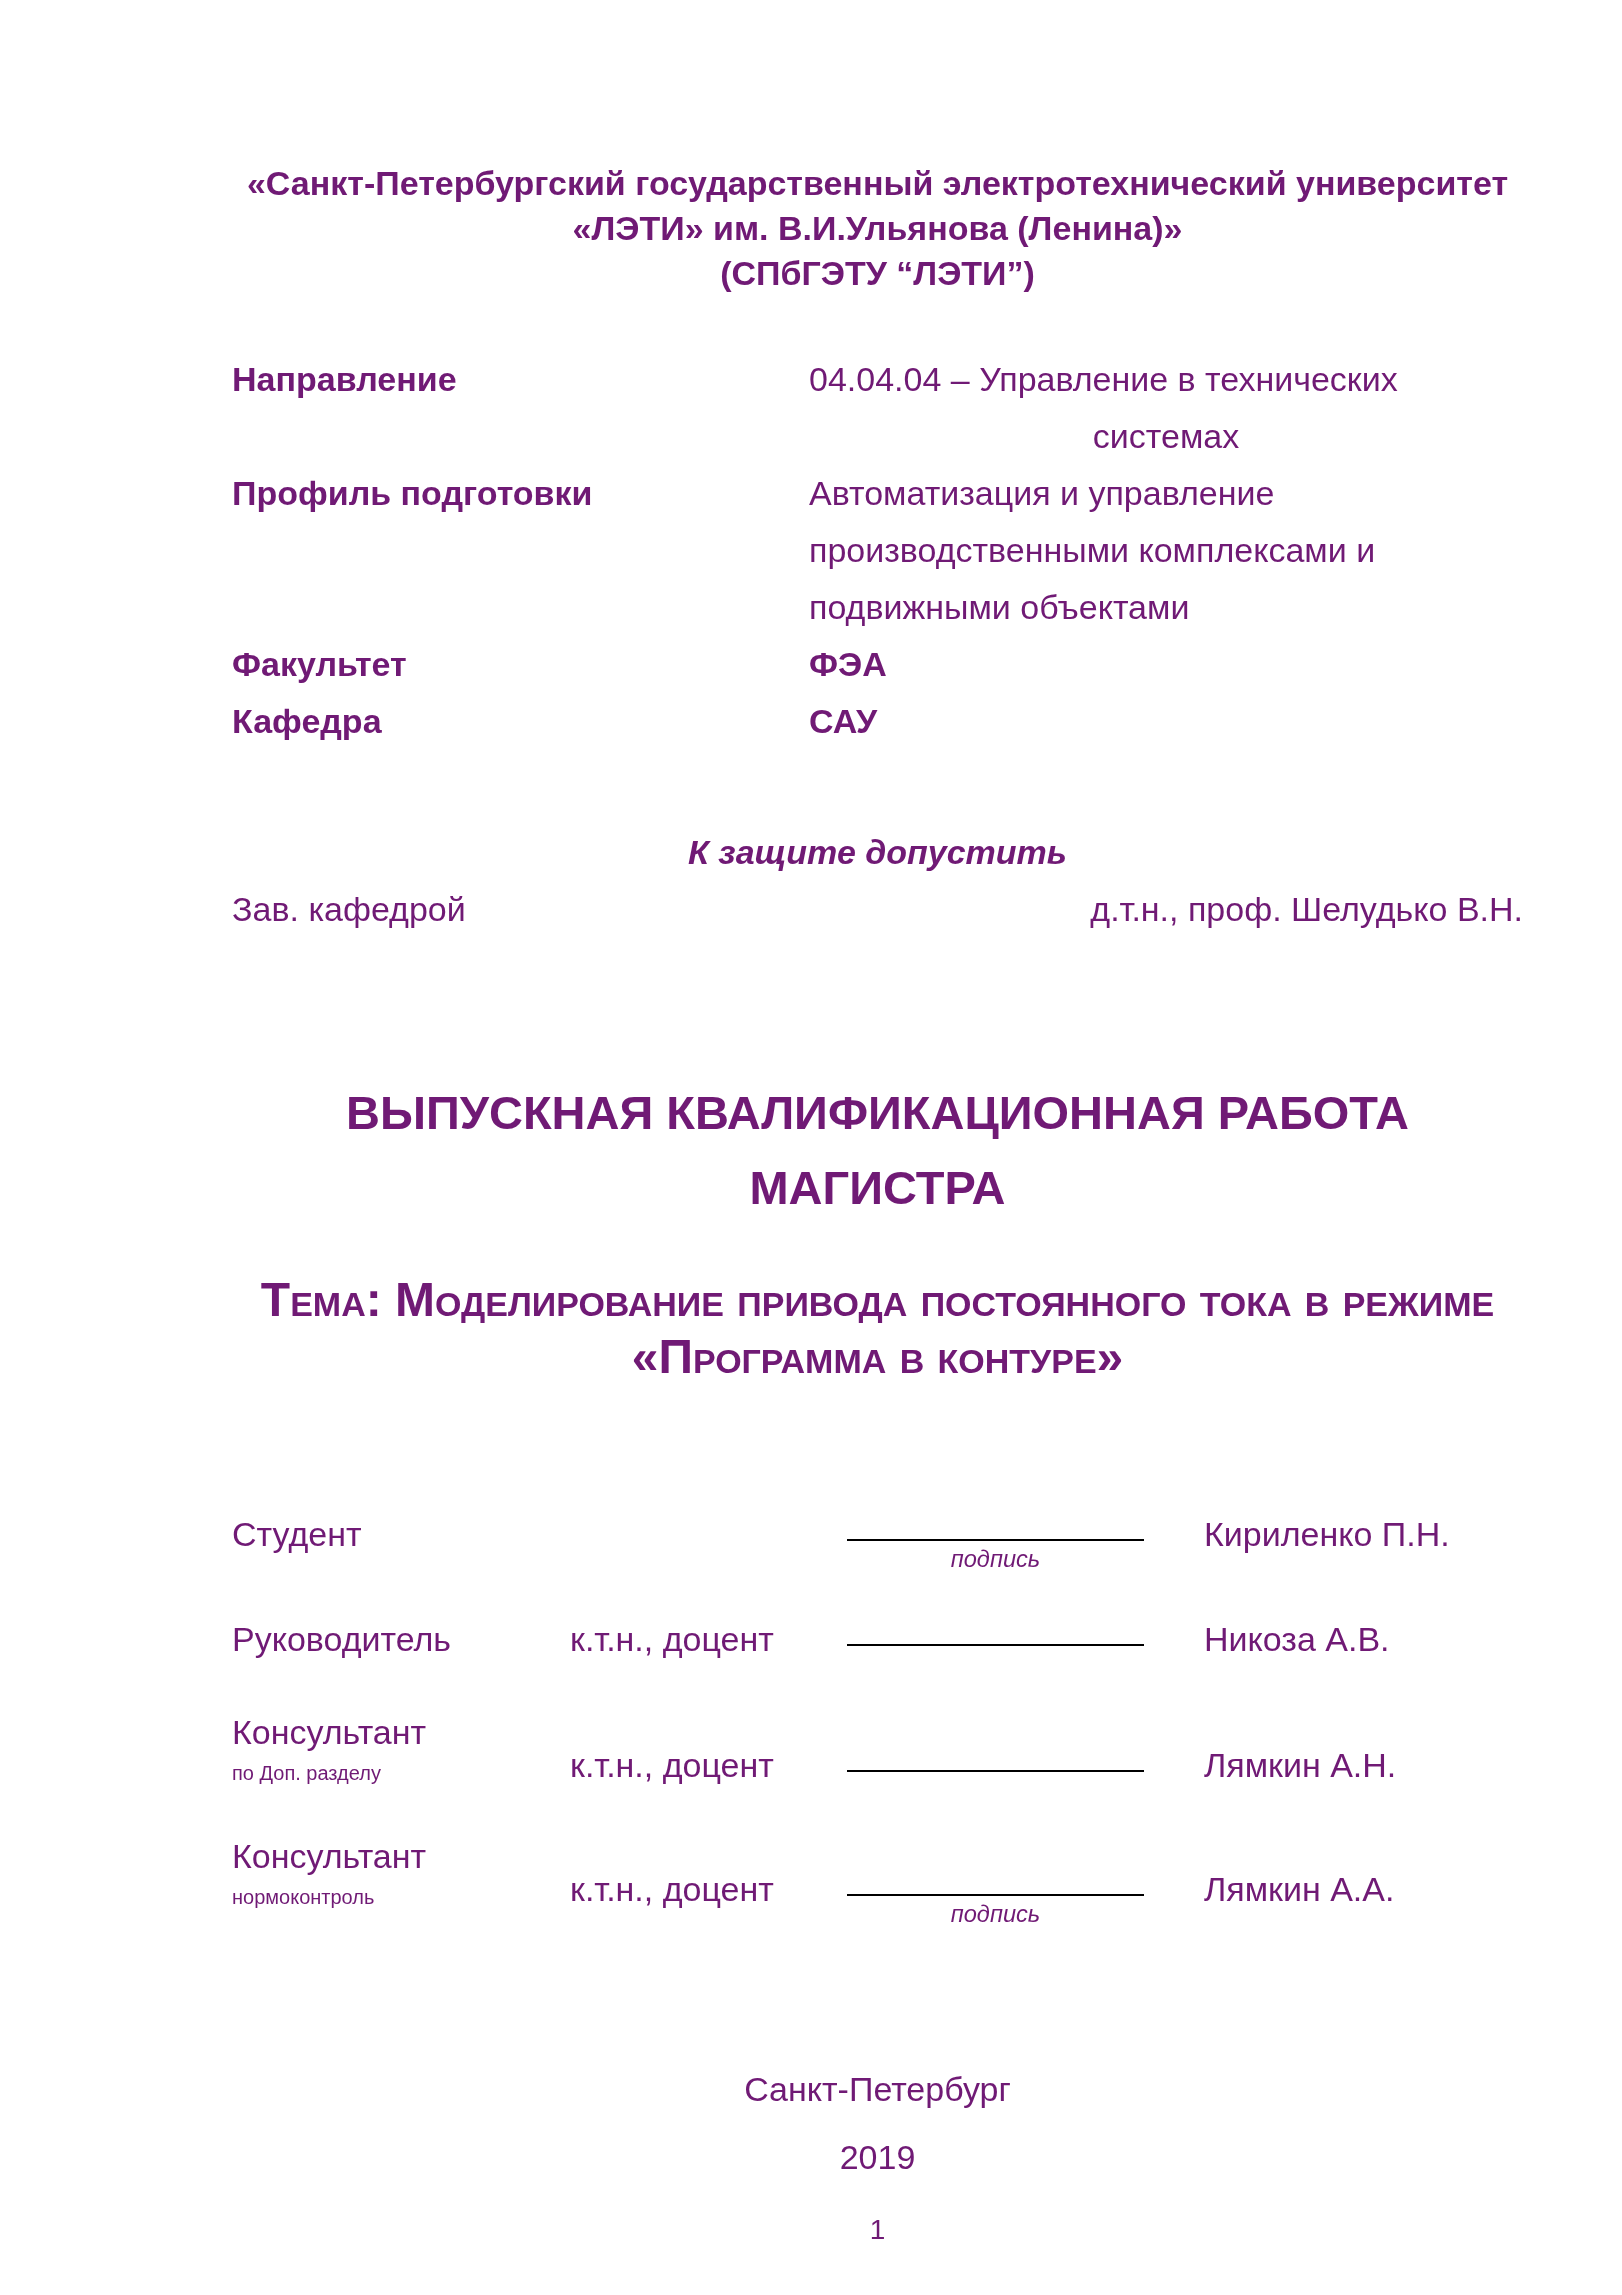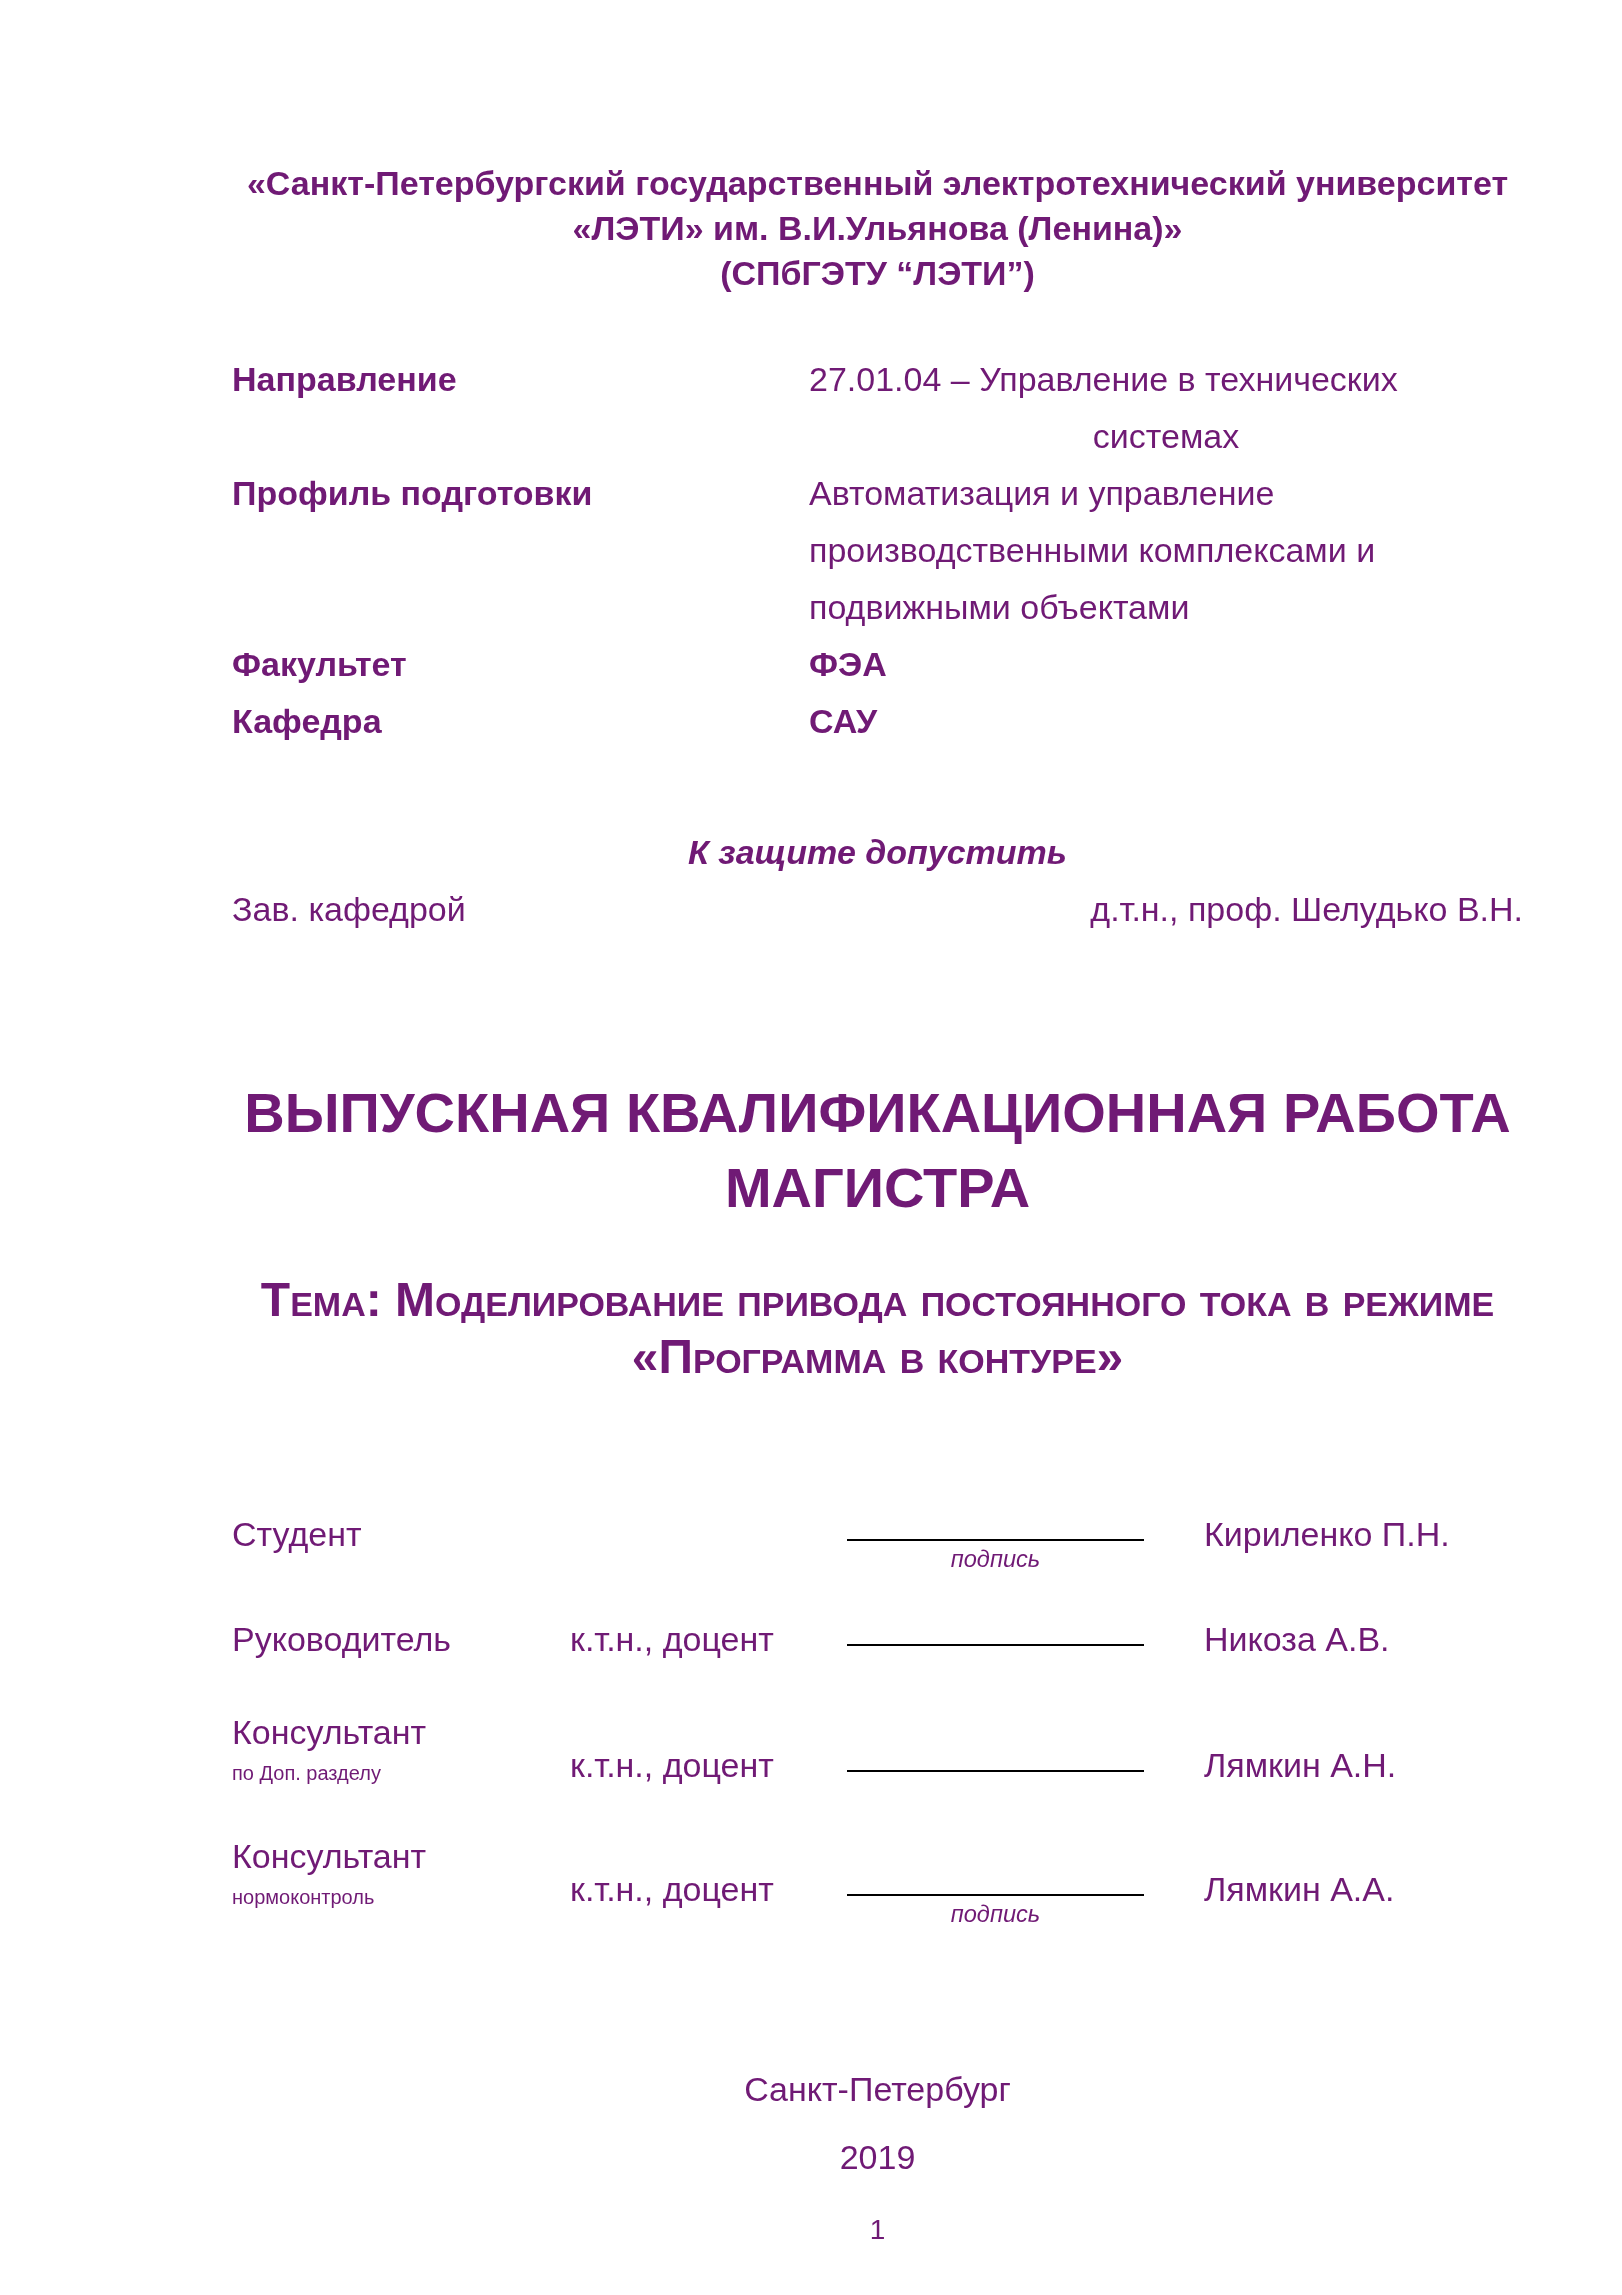--- a/index.html
+++ b/index.html
@@ -50,21 +50,21 @@
     display: flex;
     justify-content: space-between;
     line-height: 57px;
   }
 
   
   .work-title {
     margin-top: 137px;
     text-align: center;
     font-weight: bold;
-    font-size: 56px;
+    font-size: 47px;
     line-height: 75px;
   }
 
   
   .topic {
     margin-top: 46px;
     text-align: center;
     font-weight: bold;
     font-size: 48px;
     line-height: 57px;
@@ -121,21 +121,21 @@
   <div class="uni-header">
     <div>«Санкт-Петербургский государственный электротехнический университет</div>
     <div>«ЛЭТИ» им. В.И.Ульянова (Ленина)»</div>
     <div>(СПбГЭТУ “ЛЭТИ”)</div>
   </div>
 
   <div class="fields">
 
     <div class="f-label">Направление</div>
     <div class="f-value">
-      <div>27.01.04 – Управление в технических</div>
+      <div>04.04.04 – Управление в технических</div>
       <div class="f-line-centered">системах</div>
     </div>
 
     <div class="f-label">Профиль подготовки</div>
     <div class="f-value">
       <div>Автоматизация и управление</div>
       <div>производственными комплексами и</div>
       <div>подвижными объектами</div>
     </div>
 

